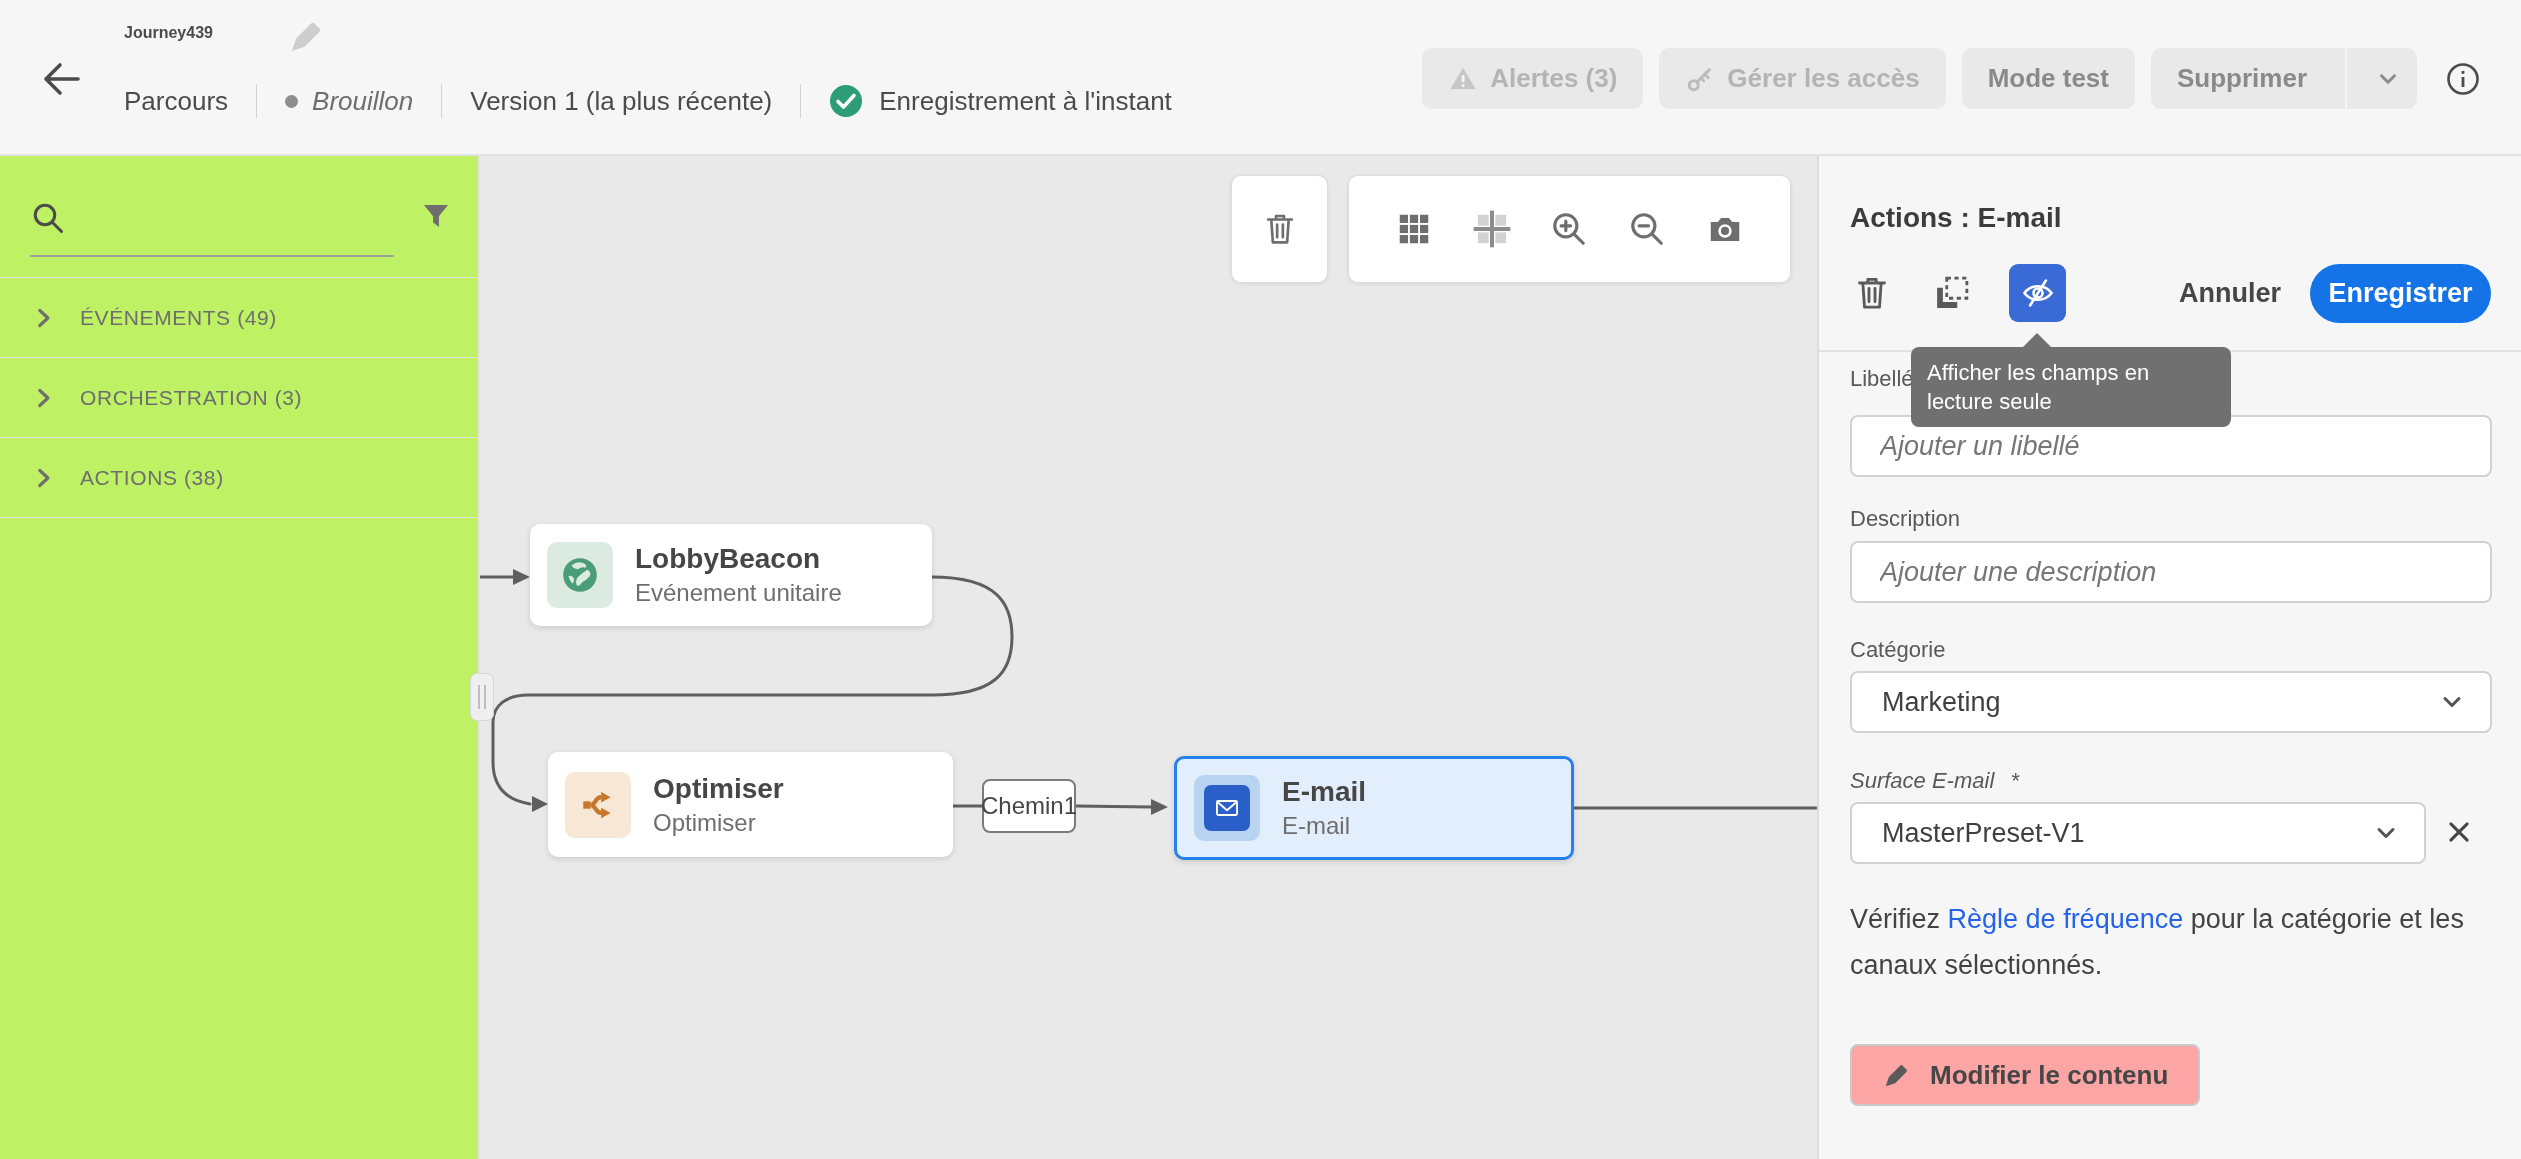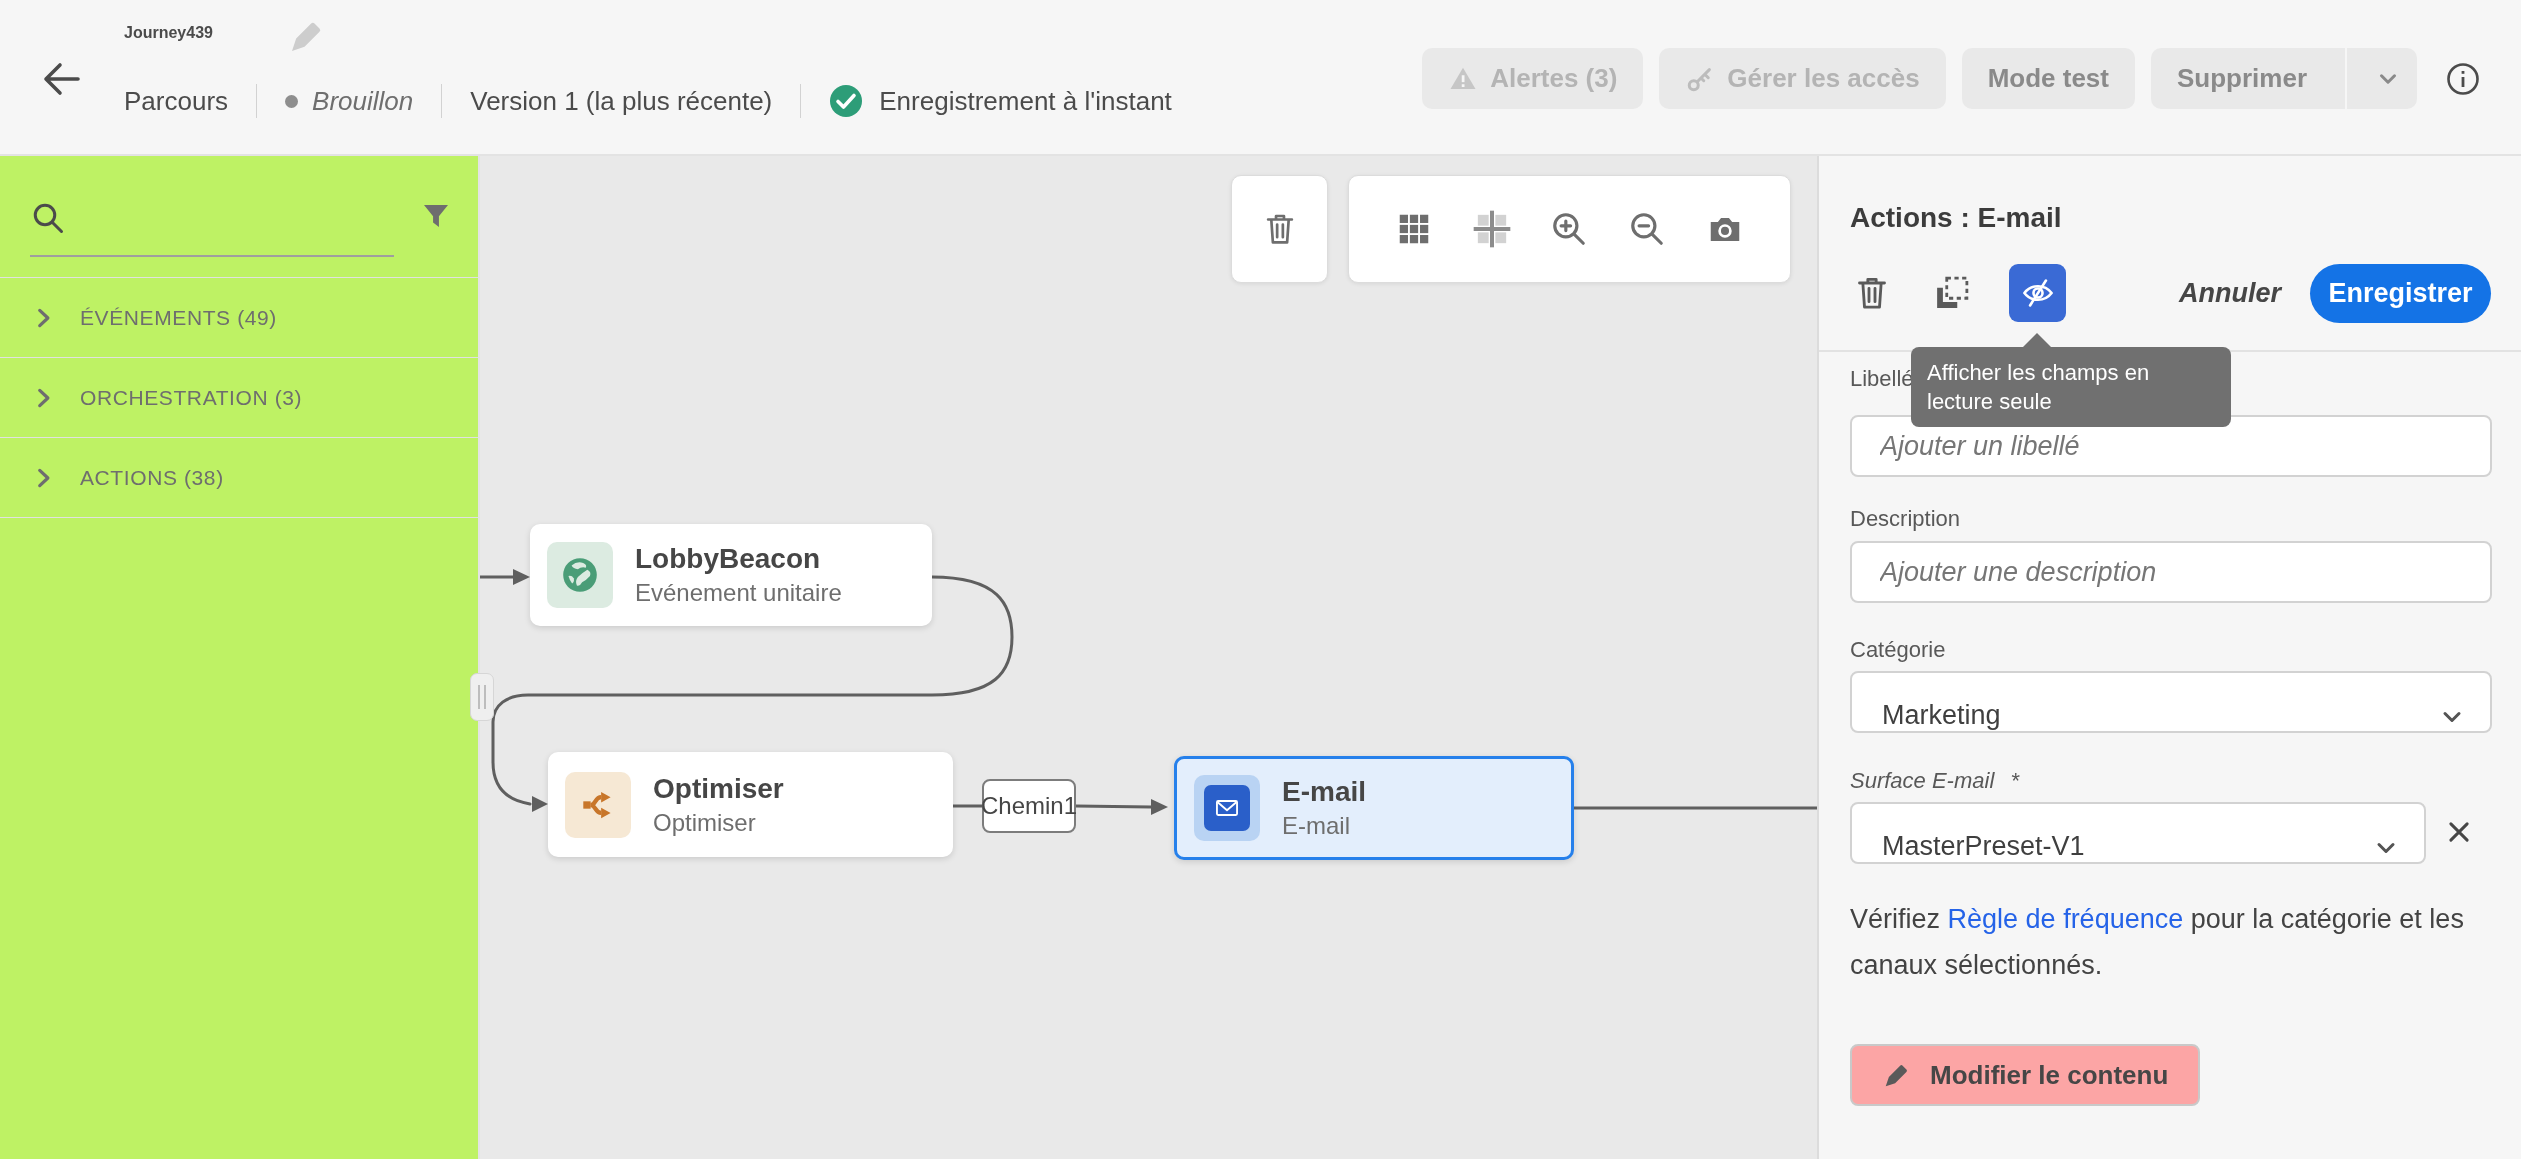--- a/index.html
+++ b/index.html
@@ -60,27 +60,27 @@
   .grip { position:absolute; left:470px; top:673px; width:24px; height:48px; background:#efefef; border:1px solid #d6d6d6; border-radius:7px; z-index:12; display:flex; align-items:center; justify-content:center; gap:4px; cursor:col-resize; }
   .grip i { display:block; width:2px; height:24px; background:#bdbdbd; }
 
   
   .panel { position:absolute; left:1817px; top:156px; width:704px; height:1003px; background:#f6f6f6; border-left:2px solid #dcdcdc; z-index:15; }
   .panel-title { position:absolute; left:31px; top:46px; font-size:28px; font-weight:bold; color:#3c3c3c; }
   .p-act { position:absolute; top:108px; height:58px; display:flex; align-items:center; cursor:pointer; }
   .icn-trash2 { left:33px; }
   .icn-copy { left:112px; }
   .eye-btn { left:190px; width:57px; height:58px; background:#3a6ad5; border-radius:9px; justify-content:center; }
-  .cancel { left:360px; font-size:27px; font-weight:bold; color:#464646;font-style:italic; }
+  .cancel { left:360px; font-size:27px; font-weight:bold; color:#464646; }
   .save-btn { left:491px; width:181px; height:59px; background:#1473e6; border-radius:30px; color:#fff; font-size:27px; font-weight:bold; justify-content:center; }
   .p-div { position:absolute; left:0; top:194px; width:704px; height:2px; background:#e2e2e2; }
   .flabel { position:absolute; left:31px; font-size:22px; color:#585858; }
   .finput { position:absolute; left:31px; width:642px; height:62px; background:#fff; border:2px solid #d2d2d2; border-radius:8px; font-size:27px; color:#4b4b4b; padding:0 28px; outline:none; }
   .finput::placeholder { font-style:italic; color:#767676; opacity:1; }
-  .fselect { position:absolute; left:31px; width:642px; height:62px; background:#fff; border:2px solid #d2d2d2; border-radius:8px; display:flex; align-items:flex-end; padding:0 24px 0 30px; font-size:27px; color:#3f3f3f; cursor:pointer; }
+  .fselect { position:absolute; left:31px; width:642px; height:62px; background:#fff; border:2px solid #d2d2d2; border-radius:8px; display:flex; align-items:center; padding:0 24px 0 30px; font-size:27px; color:#3f3f3f; cursor:pointer; }
   .fselect .val { flex:1; }
   .tooltip { position:absolute; left:92px; top:191px; width:320px; background:#707070; border-radius:8px; color:#fff; font-size:22px; line-height:29px; padding:11px 16px; z-index:30; }
   .tooltip::before { content:""; position:absolute; left:112px; top:-16px; border:14px solid transparent; border-bottom-color:#707070; border-top-width:2px; }
   .x-btn { position:absolute; left:622px; top:658px; width:36px; height:36px; display:flex; align-items:center; justify-content:center; cursor:pointer; }
   .note { position:absolute; left:31px; top:740px; width:630px; font-size:27px; line-height:46px; color:#434343; }
   .note a { color:#2563e8; text-decoration:none; cursor:pointer; }
   .edit-btn { position:absolute; left:31px; top:888px; height:62px; padding:15px 30px; background:#fca5a5; border:2px solid #c9c9c9; border-radius:8px; display:flex; align-items:center; gap:18px; font-size:26px; font-weight:bold; color:#464646; cursor:pointer; }
 </style>
 </head>
 <body>

